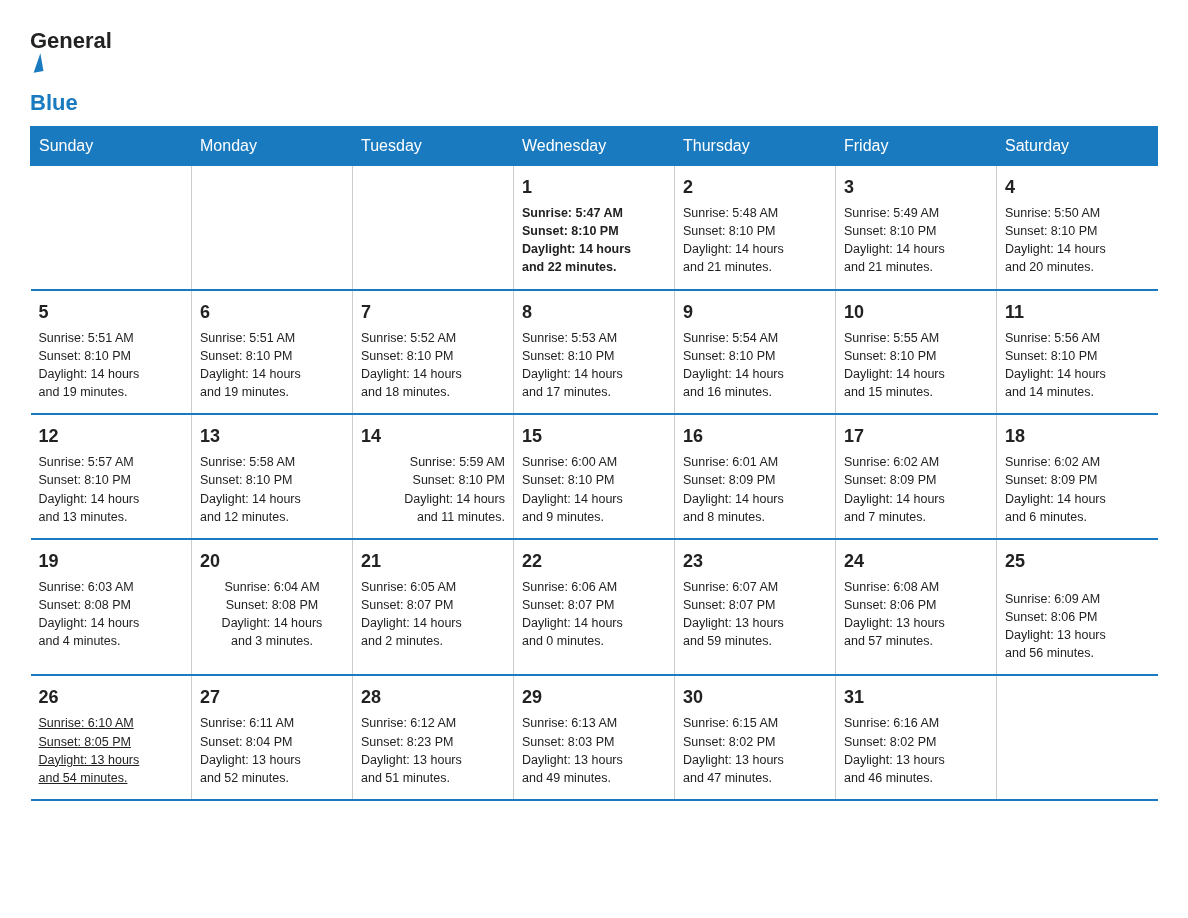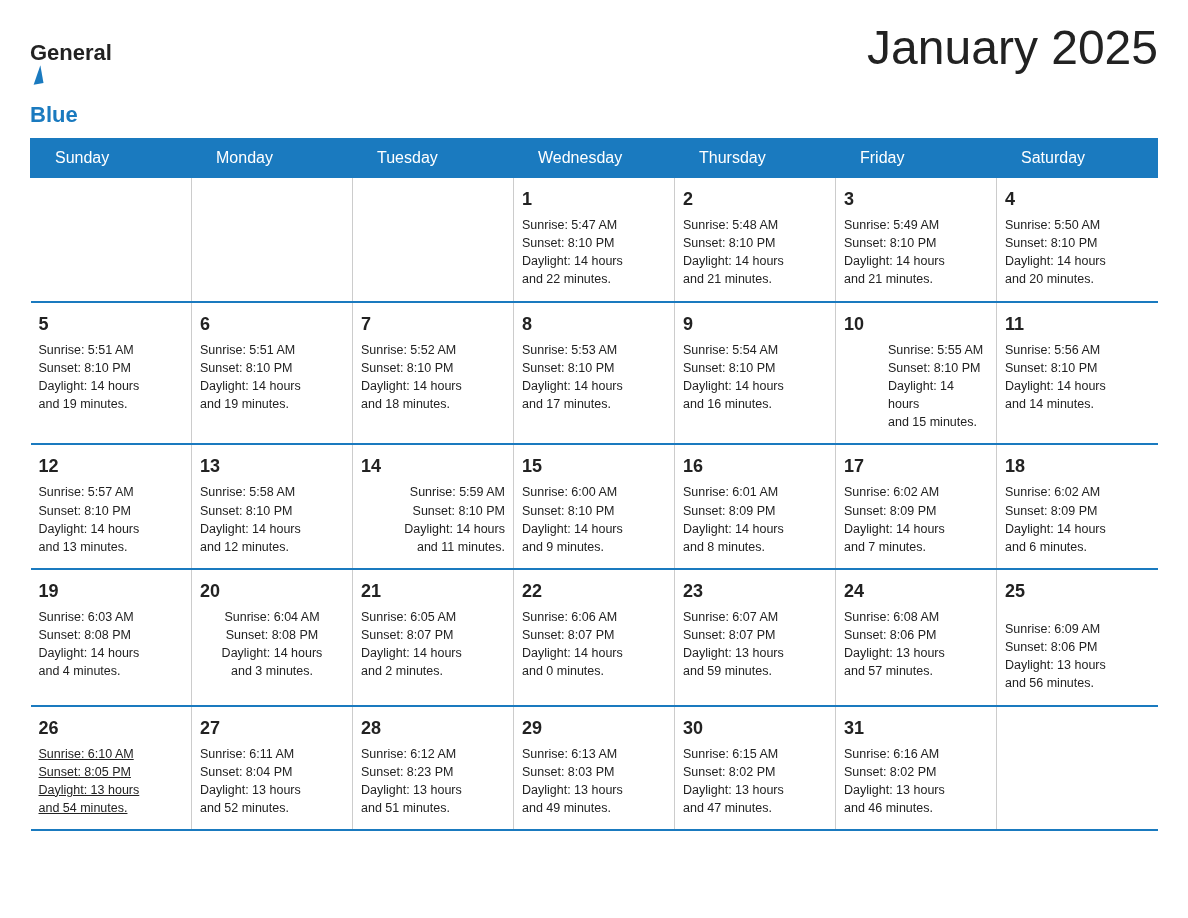--- a/index.html
+++ b/index.html
@@ -13,21 +13,21 @@
     }
     .header-area {
       display: flex;
       justify-content: space-between;
       align-items: flex-start;
       margin-bottom: 10px;
     }
     .logo {
       display: flex;
       align-items: center;
-      margin-top: 20px;
+      margin-top: 8px;
     }
     .logo-text-general {
       font-size: 22px;
       font-weight: bold;
       color: #222;
     }
     .logo-text-blue {
       font-size: 22px;
       font-weight: bold;
       color: #1a7abf;
@@ -57,21 +57,21 @@
     }
     .calendar-table {
       width: 100%;
       border-collapse: collapse;
       margin-top: 10px;
       table-layout: fixed;
     }
     .calendar-table thead tr th {
       background-color: #1a7abf;
       color: #fff;
-      padding: 10px 24px;
+      padding: 10px 8px;
       font-size: 16px;
       font-weight: normal;
       text-align: left;
       border: 1px solid #1a7abf;
     }
     .calendar-table tbody tr {
       border-bottom: 2px solid #1a7abf;
     }
     .calendar-table tbody tr td {
       vertical-align: top;
@@ -103,21 +103,20 @@
 <body>
 
 <div class="header-area">
   <div class="logo">
     <span class="logo-text-general">General</span>
     <span class="logo-icon"></span>
     <br>
     <span class="logo-text-blue">Blue</span>
   </div>
   <div class="title-area">
-    <div class="page-title">January 2025</div>
   </div>
 </div>
 
 <table class="calendar-table">
   <thead>
     <tr>
     <th>Sunday</th>
         <th>Monday</th>
         <th>Tuesday</th>
         <th>Wednesday</th>
@@ -126,21 +125,21 @@
         <th>Saturday</th>
       </tr>
   </thead>
   <tbody id="calendar-body">
   <tr>
         <td class="empty-cell"></td>
         <td class="empty-cell"></td>
         <td class="empty-cell"></td>
         <td>
           <span class="day-number">1</span>
-          <div class="day-info" style="white-space: pre-line;">Sunrise: 5:47 AM
+          <div class="day-info" style="white-space: pre-line; font-weight: bold;">Sunrise: 5:47 AM
 Sunset: 8:10 PM
 Daylight: 14 hours
 and 22 minutes.</div>
         </td>
         <td>
           <span class="day-number">2</span>
           <div class="day-info" style="white-space: pre-line;">Sunrise: 5:48 AM
 Sunset: 8:10 PM
 Daylight: 14 hours
 and 21 minutes.</div>
@@ -191,21 +190,21 @@
         </td>
         <td>
           <span class="day-number">9</span>
           <div class="day-info" style="white-space: pre-line;">Sunrise: 5:54 AM
 Sunset: 8:10 PM
 Daylight: 14 hours
 and 16 minutes.</div>
         </td>
         <td>
           <span class="day-number">10</span>
-          <div class="day-info" style="white-space: pre-line; margin-left: 44px;">Sunrise: 5:55 AM
+          <div class="day-info" style="white-space: pre-line;">Sunrise: 5:55 AM
 Sunset: 8:10 PM
 Daylight: 14 hours
 and 15 minutes.</div>
         </td>
         <td>
           <span class="day-number">11</span>
           <div class="day-info" style="white-space: pre-line;">Sunrise: 5:56 AM
 Sunset: 8:10 PM
 Daylight: 14 hours
 and 14 minutes.</div>

